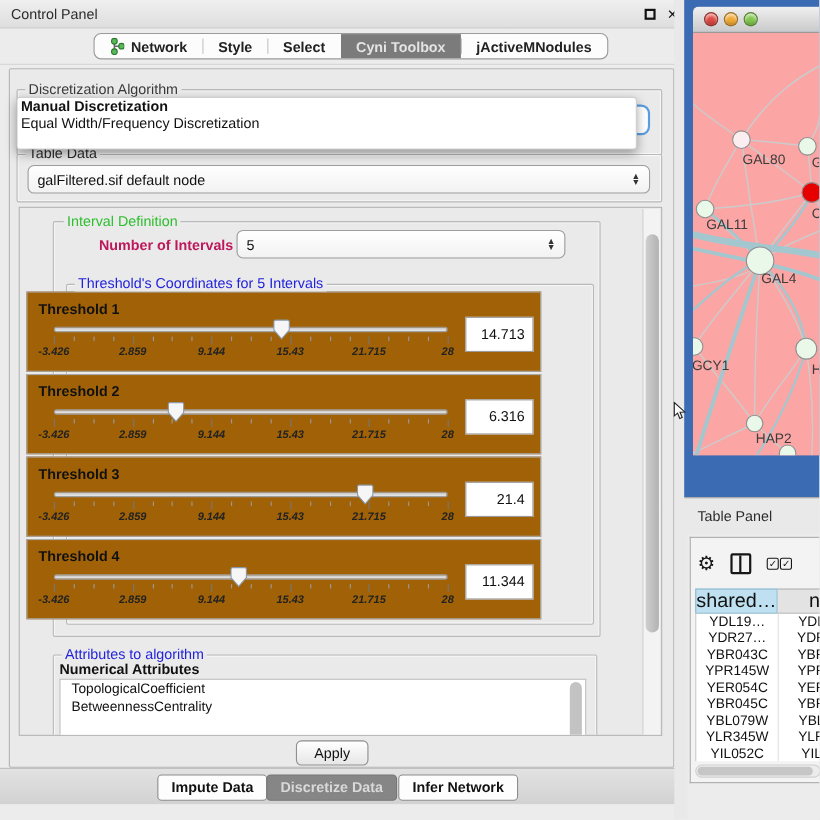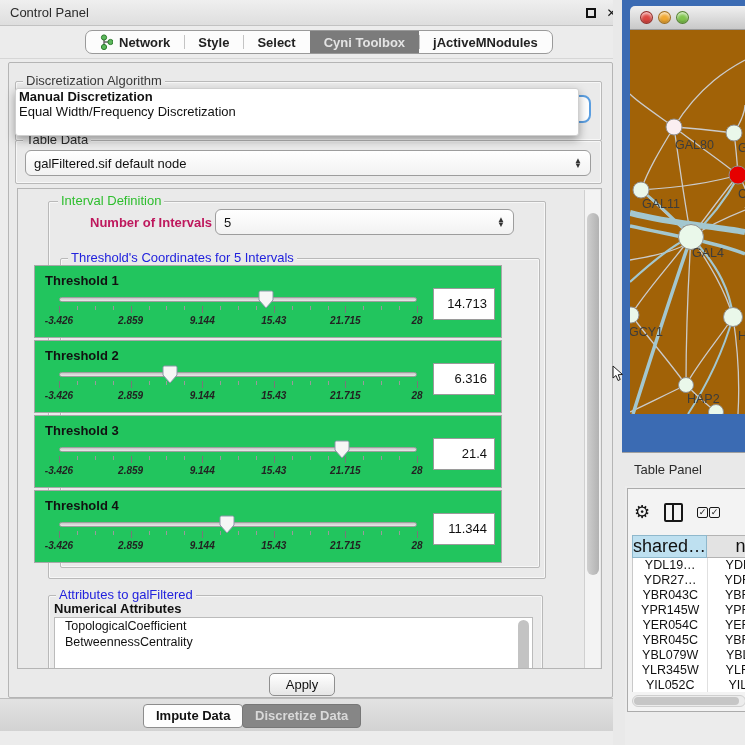--- a/index.html
+++ b/index.html
@@ -53,21 +53,21 @@
   #vscroll .thumb { position:absolute; left:2px; width:12px; top:23px; height:362px; background:linear-gradient(90deg,#cfcfcf,#b2b2b2); border-radius:6px; }
 
   #ivl-box { left:30px; top:12px; width:498px; height:378px; }
   #ivl-label { left:40px; top:4px; color:#2ebe2e; }
   #noi-label { left:72px; top:26px; font-size:13px; font-weight:bold; color:#be185d; }
   #noi-combo { left:197px; top:20px; width:299px; height:26px; }
 
   #thr-box { left:42px; top:69px; width:480px; height:310px; }
   #thr-label { left:50px; top:61px; color:#2222dd; }
 
-  .thr-panel { position:absolute; left:16px; width:468px; height:73px; background:#22c55e; border:1px solid #a8a8a8; }
+  .thr-panel { position:absolute; left:6px; width:468px; height:73px; background:#a16207; border:1px solid #a8a8a8; }
   .thr-title { position:absolute; left:10px; top:7px; font-size:13px; font-weight:bold; color:#111; }
   .thr-track { position:absolute; left:24px; top:31px; width:358px; height:5px; border:1px solid #9e9e9e; border-radius:3px; background:linear-gradient(#c6c6c6,#e9e9e9); }
   .thr-thumb { position:absolute; top:24px; width:16px; height:19px; }
   .tick { position:absolute; width:1px; background:#777; }
   .tick.minor { top:40px; height:4px; background:#9a9a9a; }
   .tick.major { top:40px; height:7px; }
   .tick-label { position:absolute; top:49px; width:56px; text-align:center; font-size:10px; font-weight:600; color:#222;font-style:italic; }
   .thr-value { position:absolute; left:398px; top:22px; width:62px; height:32px; background:#fff; border:1px solid #9a9a9a; font-size:13px; line-height:30px; text-align:right; padding-right:7px; color:#111; }
 
   #attr-box { left:30px; top:406px; width:495px; height:200px; }
@@ -84,21 +84,21 @@
   #bottombar { left:0; top:698px; width:620px; height:33px; background:linear-gradient(#e2e2e2,#d2d2d2); border-top:1px solid #bdbdbd; }
   .btab { position:absolute; top:5px; height:24px; border:1px solid #8c8c8c; background:#fdfdfd; color:#111; font-size:13px; font-weight:600; line-height:22px; padding:0 12px; border-radius:4px; }
   .btab.sel { background:#868686; color:#d9d9d9; border-color:#777; }
 
   
   #gutter { left:613px; top:0; width:12px; height:745px; background:#e9e9e9; }
 
   #netwin { left:622px; top:0; width:123px; height:452px; background:#3b6bb3; }
   #net-titlebar { left:8px; top:6px; width:115px; height:24px; background:linear-gradient(#f0f0f0,#c9c9c9); border-bottom:1px solid #9a9a9a; border-radius:5px 0 0 0; }
   .light { position:absolute; top:5px; width:13px; height:13px; border-radius:50%; box-shadow:inset 0 2px 3px rgba(255,255,255,.7), inset 0 -2px 2px rgba(0,0,0,.18); }
-  #net-canvas { left:8px; top:30px; width:115px; height:384px; background:#a16207; overflow:hidden; }
+  #net-canvas { left:8px; top:30px; width:115px; height:384px; background:#fca5a5; overflow:hidden; }
 
   #tp-titlebar { left:622px; top:452px; width:123px; height:34px; background:#e9e9e9; border-top:1px solid #9f9f9f; }
   #tp-title { left:12px; top:9px; font-size:13px; color:#2b2b2b; }
   #tp-panel { left:627px; top:488px; width:118px; height:224px; background:#f3f3f3; border:1px solid #ababab; border-right:none; }
   #tp-toolbar { left:6px; top:6px; width:111px; height:34px; display:flex; align-items:center; gap:14px; }
   #gear { font-size:18px; color:#161616; line-height:18px; }
   #splitico { width:19px; height:19px; border:2px solid #161616; border-radius:2px; position:relative; }
   #splitico::after { content:""; position:absolute; left:6px; top:0; width:2px; height:15px; background:#161616; }
   .chk { width:11px; height:11px; border:1.5px solid #161616; border-radius:2px; font-size:9px; line-height:9px; text-align:center; color:#161616; }
   #chkwrap { display:flex; gap:1px; }
@@ -314,41 +314,42 @@
             <div class="tick major" style="left: 382px;"></div>
             <div class="tick-label" style="left: 354px;">28</div>
             <div class="thr-thumb" style="left: 184.257px;"><svg width="16" height="19">
                 <path d="M2.5,1 h11 q1.5,0 1.5,1.5 v7.5 l-7,8 l-7,-8 v-7.5 q0,-1.5 1.5,-1.5 z" fill="#f6f6f6" stroke="#8a98a8" stroke-width="1"></path>
               </svg></div>
             <div class="thr-value">11.344</div>
           </div>
         </div>
 
       <div id="attr-box" class="abs groupbox"></div>
-      <div id="attr-label" class="abs group-label">Attributes to galFiltered</div>
+      <div id="attr-label" class="abs group-label">Attributes to algorithm</div>
       <div id="attr-sub" class="abs">Numerical Attributes</div>
       <div id="attr-list" class="abs">
           <div class="item">TopologicalCoefficient</div>
           <div class="item">BetweennessCentrality</div>
           <div id="attr-scroll">
             <div class="thumb"></div>
           </div>
       </div>
 
       <div id="vscroll" class="abs">
           <div class="thumb"></div>
         </div>
     </div>
 
     <div id="apply-btn" class="abs">Apply</div>
   </div>
 
   <div id="bottombar" class="abs">
       <div class="btab" style="left: 143px;">Impute Data</div>
       <div class="btab sel" style="left: 242px;">Discretize Data</div>
+      <div class="btab" style="left: 362px;">Infer Network</div>
     </div>
 </div>
 
 <div id="gutter" class="abs"></div>
 
 <div id="netwin" class="abs">
   <div id="net-titlebar" class="abs">
       <div class="light" style="left: 10px; background: rgb(221, 70, 64); border: 1px solid rgba(0, 0, 0, 0.35);"></div>
       <div class="light" style="left: 28px; background: rgb(240, 168, 49); border: 1px solid rgba(0, 0, 0, 0.35);"></div>
       <div class="light" style="left: 46px; background: rgb(127, 197, 76); border: 1px solid rgba(0, 0, 0, 0.35);"></div>

